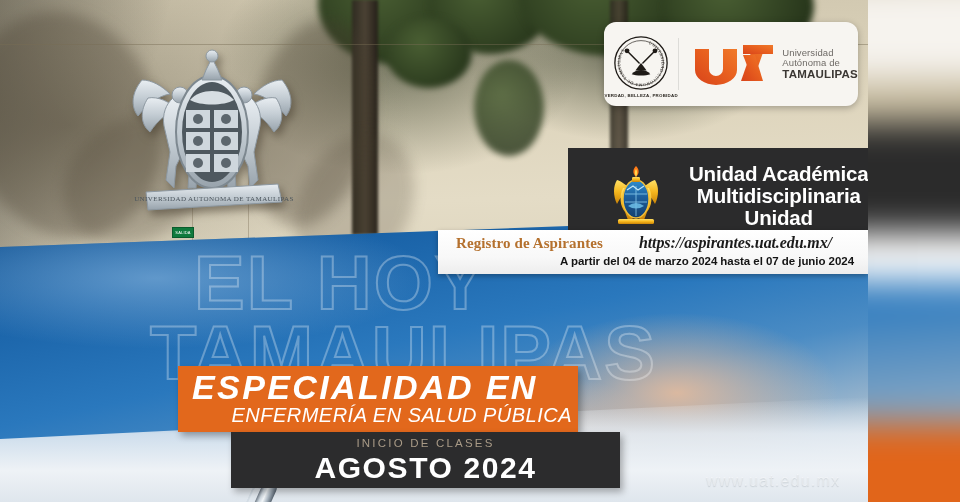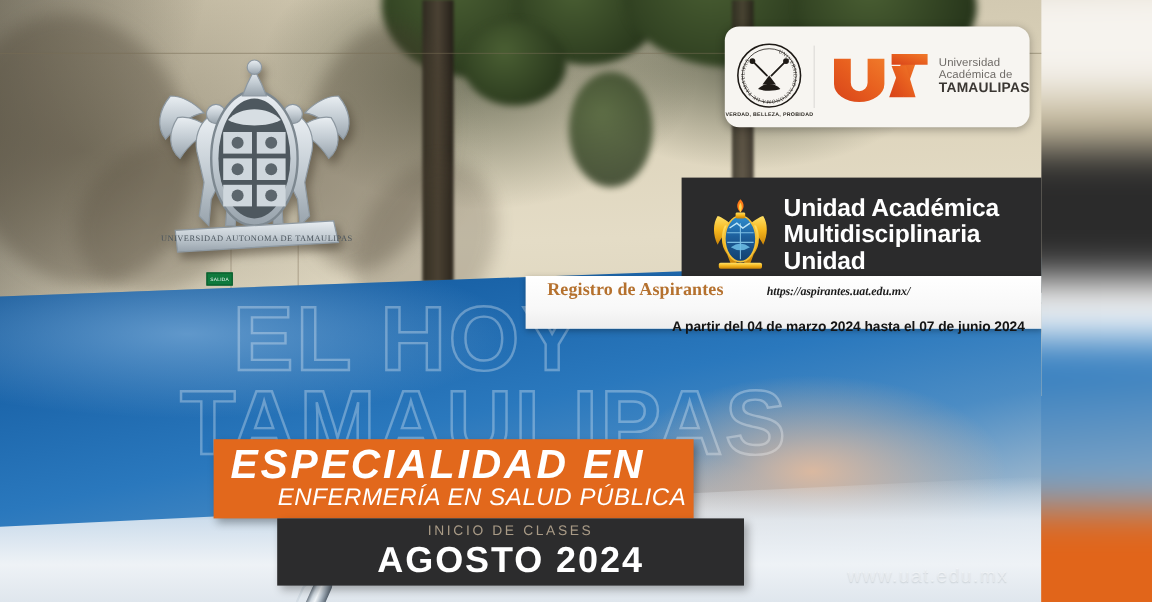--- a/index.html
+++ b/index.html
@@ -197,22 +197,23 @@
   .uat-words { line-height:1.06; }
   .uat-words .w1,
   .uat-words .w2 { font-size:9.5px; color:#6e6a66; letter-spacing:.1px; }
   .uat-words .w3 { font-size:11.5px; font-weight:700; color:#3b3733; letter-spacing:.2px; }
 
   
   .unit-panel {
     position:absolute; left:568px; top:148px;
     width:300px; height:96px;
     background:#2b2b2c;
-    display:flex; align-items:center; gap:11px;
-    padding-left:24px;
+    display:flex; align-items:center; gap:28px;
+    padding-left:43px;
+    text-align:center;
   }
   .unit-crest { width:50px; height:64px; flex:0 0 auto; }
   .unit-crest svg { width:100%; height:100%; display:block; }
   .unit-text {
     color:#ffffff; font-weight:700; font-size:20.5px;
     line-height:1.06; letter-spacing:-.2px; white-space:nowrap;
   }
 
   
   .registro {
@@ -222,27 +223,27 @@
     box-shadow:0 2px 5px rgba(0,0,0,.3);
   }
   .registro-row1 {
     position:absolute; left:18px; top:4px; right:10px;
     display:flex; align-items:baseline; gap:36px;font-family:Liberation Serif, serif;
   }
   .reg-title {
     font-size:15px; font-weight:700; color:#b5712e; letter-spacing:.1px;
   }
   .reg-url {
-    font-size:10px; font-style:italic; font-weight:700;
+    font-size:16px; font-style:italic; font-weight:700;
     color:#1b1b1b; letter-spacing:-.1px;
   }
   .reg-dates {
     position:absolute; left:0; right:14px; top:25px;
     text-align:right;
-    font-size:11.5px; font-weight:700; color:#141414; letter-spacing:-.05px;margin-top:12px;
+    font-size:11.5px; font-weight:700; color:#141414; letter-spacing:-.05px;
   }
 
   
   .band-orange {
     position:absolute; left:178px; top:366px;
     width:400px; height:66px;
     background:#e2681c;
     box-shadow:3px 4px 7px rgba(0,0,0,.32);
     font-style:italic;
   }
@@ -422,21 +423,21 @@
               </linearGradient>
             </defs>
             <path d="M4 6 L18 6 L18 26 a7 7 0 0 0 14 0 L32 6 L46 6 L46 27 a21 15 0 0 1 -42 0 Z" fill="url(#uatg)"></path>
             <path d="M50 38 L62 4 L74 4 L62 38 Z" fill="url(#uatg)"></path>
             <path d="M62 38 L52 12 L64 12 L72 38 Z" fill="url(#uatg)"></path>
             <path d="M52 2 L82 2 L82 11 L52 11 Z" fill="url(#uatg)"></path>
           </svg>
         </div>
         <div class="uat-words">
           <div class="w1">Universidad</div>
-          <div class="w2">Académica de</div>
+          <div class="w2">Autónoma de</div>
           <div class="w3">TAMAULIPAS</div>
         </div>
       </div>
     </div>
 
     <div class="unit-panel">
       <div class="unit-crest">
         <svg viewBox="0 0 50 64" xmlns="http://www.w3.org/2000/svg">
           <defs>
             <linearGradient id="gold" x1="0" y1="0" x2="0" y2="1">

